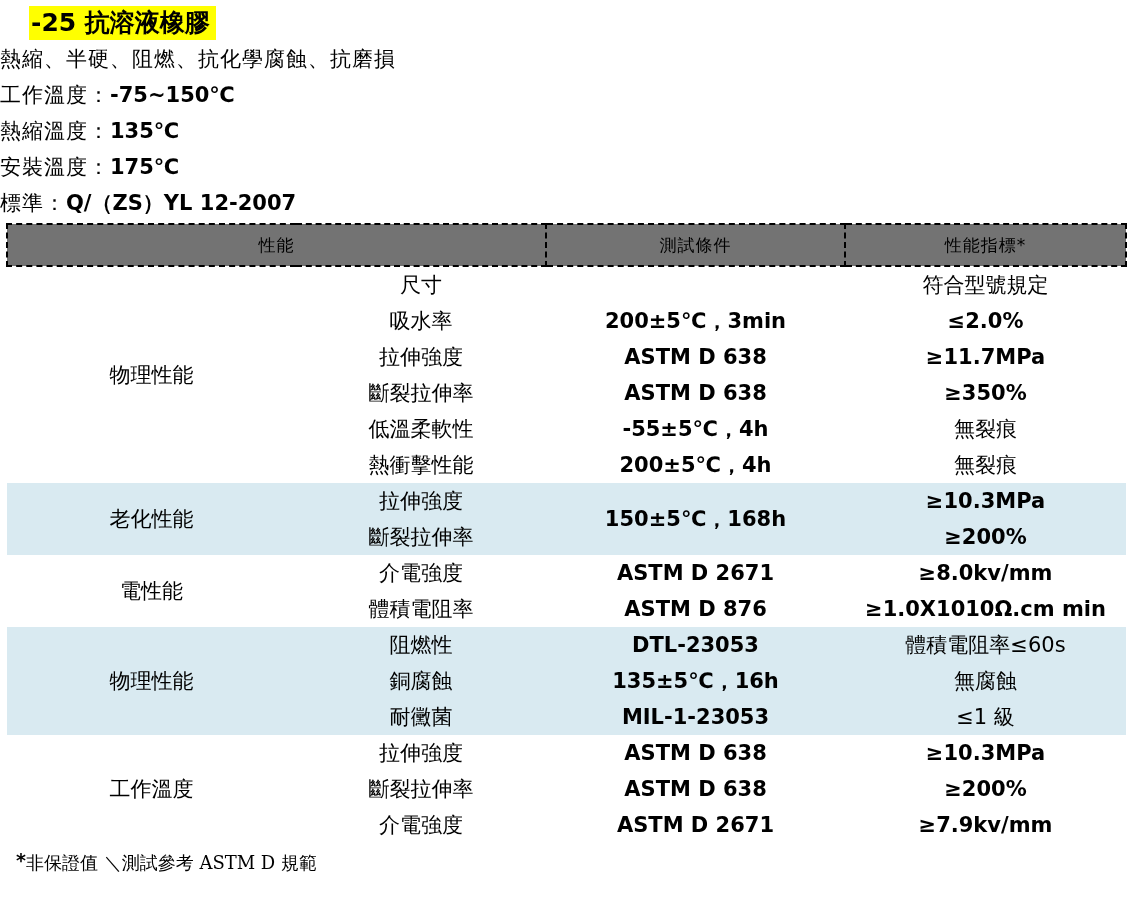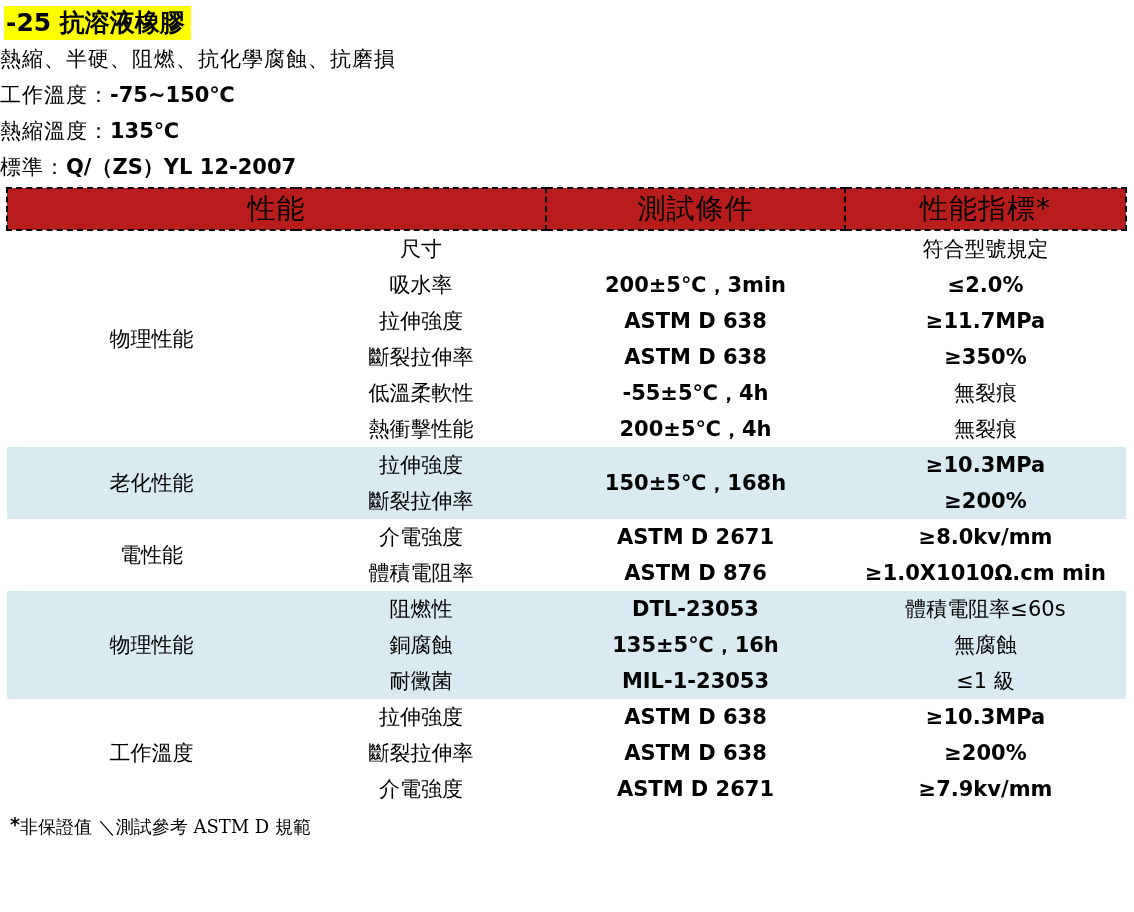--- a/index.html
+++ b/index.html
@@ -4,21 +4,21 @@
 <style>
   html,body{margin:0;padding:0;background:#ffffff;}
   body{
     width:1134px;height:912px;
     font-family:"DejaVu Sans","Liberation Sans",sans-serif;
     color:#000;overflow:hidden;
   }
   .page{padding:3px 0 0 0;}
 
   
-  .title-line{padding-left:4px;height:38px;line-height:38px;}
+  .title-line{padding-left:29px;height:38px;line-height:38px;}
   .doc-title{
     display:inline-block;background:#ffff00;
     font-size:25px;font-weight:bold;line-height:32px;
     padding:1px 6px 1px 2px;vertical-align:middle;
   }
   .desc-line,.spec-line{
     font-size:21px;line-height:36px;height:36px;
     letter-spacing:1px;
   }
   .spec-value{font-weight:bold;letter-spacing:0;}
@@ -28,35 +28,35 @@
     border-collapse:collapse;table-layout:fixed;
     margin:2px 0 0 6px;width:1119px;
     font-size:21px;
   }
   .spec-table col.c-group{width:289px;}
   .spec-table col.c-prop{width:250px;}
   .spec-table col.c-cond{width:299px;}
   .spec-table col.c-ind{width:281px;}
 
   .spec-table thead th{
-    background:#b91c1c;
+    background:#737373;
     border:2px dashed #000;
-    font-weight:normal;font-size:28px;
+    font-weight:normal;font-size:17px;
     height:38px;text-align:center;letter-spacing:1px;
   }
   .spec-table tbody td{
     text-align:center;vertical-align:middle;
     height:36px;padding:0;border:none;
   }
   .spec-table tbody tr.zebra td{background:#d9eaf1;}
   td.num{font-weight:bold;margin-top:36px;}
 
   
   .footnote{
-    padding-left:10px;margin-top:5px;
+    padding-left:16px;margin-top:5px;
     font-family:"DejaVu Serif","Liberation Serif",serif;
     font-size:18px;line-height:24px;
   }
   .fn-star{font-family:"DejaVu Sans",sans-serif;font-weight:bold;font-size:19px;vertical-align:2px;}
 </style>
 </head>
 <body>
 
 <div class="page">
 
@@ -64,20 +64,23 @@
     <span class="doc-title">-25 抗溶液橡膠</span>
   </div>
 
   <div class="desc-line">熱縮、半硬、阻燃、抗化學腐蝕、抗磨損</div>
 
   <div class="spec-line">
     <span>工作溫度：</span><span class="spec-value">-75~150℃</span>
   </div>
   <div class="spec-line">
     <span>熱縮溫度：</span><span class="spec-value">135℃</span>
+  </div>
+  <div class="spec-line">
+    <span>安裝溫度：</span><span class="spec-value">175℃</span>
   </div>
   <div class="spec-line">
     <span>標準：</span><span class="spec-value">Q/（ZS）YL 12-2007</span>
   </div>
 
   <table class="spec-table">
     <colgroup>
       <col class="c-group">
         <col class="c-prop">
         <col class="c-cond">

